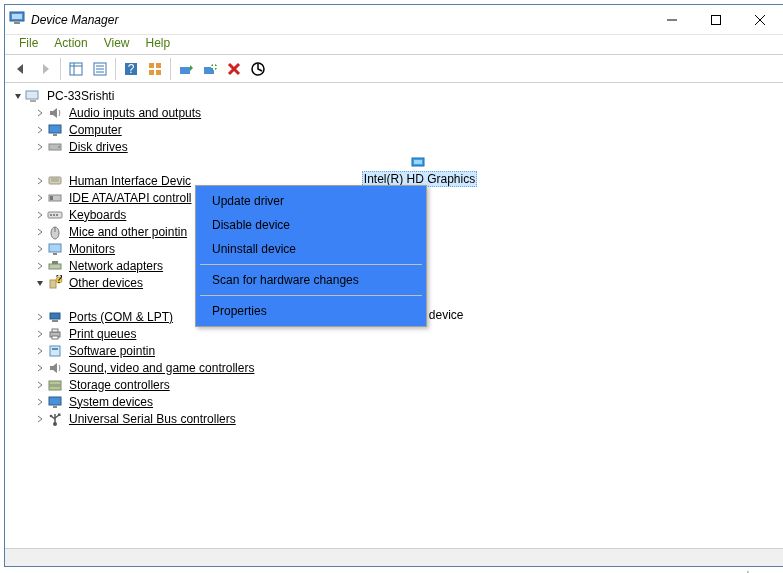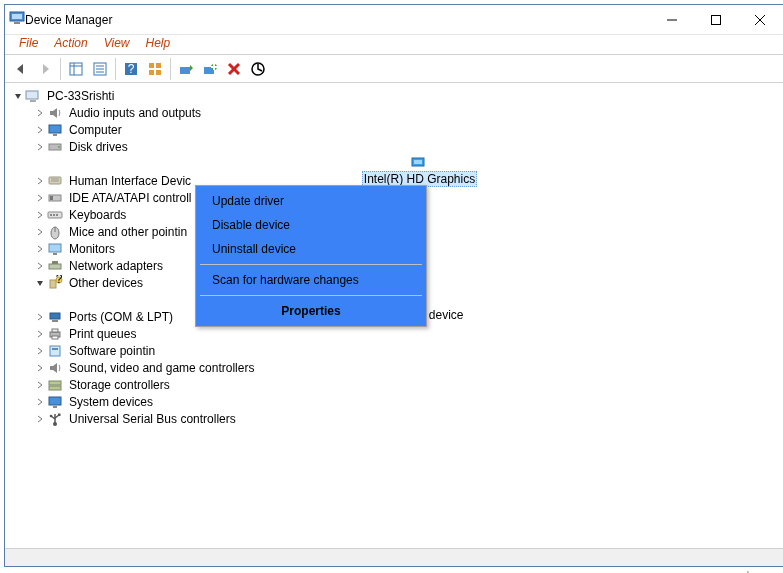--- a/index.html
+++ b/index.html
@@ -1,43 +1,43 @@
 <!DOCTYPE html>
 <html><head>
 <meta charset="utf-8">
 <style>
 * { box-sizing: border-box; font-family: "Segoe UI", Tahoma, sans-serif; font-size: 12px; }
 body { margin: 0; padding: 4px; background: #fff; }
 .win { width: 783px; height: 563px; border: 1px solid #5a7ca8; background: #fff; position: relative; }
 .titlebar { height: 30px; display: flex; align-items: center; padding: 0 4px; background: #fff; border-bottom: 1px solid #e5e5e5; }
-.titlebar .title { flex: 1; color: #000; }
+.titlebar .title { margin-left: 6px; flex: 1; color: #000; font-style: italic; }
 .titlebar .ctrl { width: 44px; height: 28px; display: flex; align-items: center; justify-content: center; color: #000; }
 .titlebar .ctrl svg { width: 10px; height: 10px; }
 .appicon svg { width: 16px; height: 16px; }
 .menubar { height: 20px; display: flex; align-items: center; padding: 2px 6px 6px 6px; border-bottom: 1px solid #d0d0d0; }
-.menubar .mi { padding: 2px 8px; color: #c2410c; font-style: italic; }
+.menubar .mi { padding: 2px 8px; color: #4d7c0f; }
 .toolbar { height: 28px; display: flex; align-items: center; padding: 2px 4px; border-bottom: 1px solid #d0d0d0; gap: 0; }
 .toolbar .tb { width: 24px; height: 24px; display: flex; align-items: center; justify-content: center; border: 1px solid transparent; }
 .toolbar .sep { width: 1px; height: 22px; background: #d0d0d0; margin: 0 3px; }
 .toolbar svg { width: 16px; height: 16px; }
 .tree { position: relative; padding: 4px 2px; height: calc(100% - 30px - 22px - 28px - 18px); overflow: auto; }
 .row { display: flex; align-items: center; height: 17px; white-space: nowrap; position: relative; }
 .chev { width: 14px; height: 14px; display: flex; align-items: center; justify-content: center; margin-right: 0px; color: #555; }
 .chev svg { width: 10px; height: 10px; }
 .icon { width: 16px; height: 16px; display: flex; align-items: center; justify-content: center; margin-right: 4px; }
 .icon svg { width: 16px; height: 16px; }
 .label { padding: 1px 2px; }
 .selected .label { background: #cde8ff; border: 1px dotted #66a3e0; padding: 0 1px; }
 .indent0 { padding-left: 4px; }
-.indent1 { padding-left: 26px; }
+.indent1 { padding-left: 26px; text-decoration: underline; }
 .indent2 { padding-left: 48px; flex-direction: column; }
 .ctxmenu { position: absolute; background: #3b82f6; border: 1px solid #a0a0a0; box-shadow: 2px 2px 4px rgba(0,0,0,.25); padding: 3px 2px; width: 232px; z-index: 10; }
 .ctxmenu .cmi { padding: 5px 14px; color: #000; }
 .ctxmenu .csep { height: 1px; background: #c0c0c0; margin: 3px 2px; }
-.ctxmenu .bold { font-weight: 700; text-align: center; }
+.ctxmenu .bold { font-weight: 400; }
 .statusbar { position: absolute; bottom: 0; left: 0; right: 0; height: 18px; border-top: 1px solid #d0d0d0; background: #f0f0f0; }
 .watermark { text-align: right; font-size: 11px; color: #888; margin-top: 2px; }
 </style>
 </head>
 <body>
 
 <div class="win">
 
   <div class="titlebar">
     <span class="appicon">

